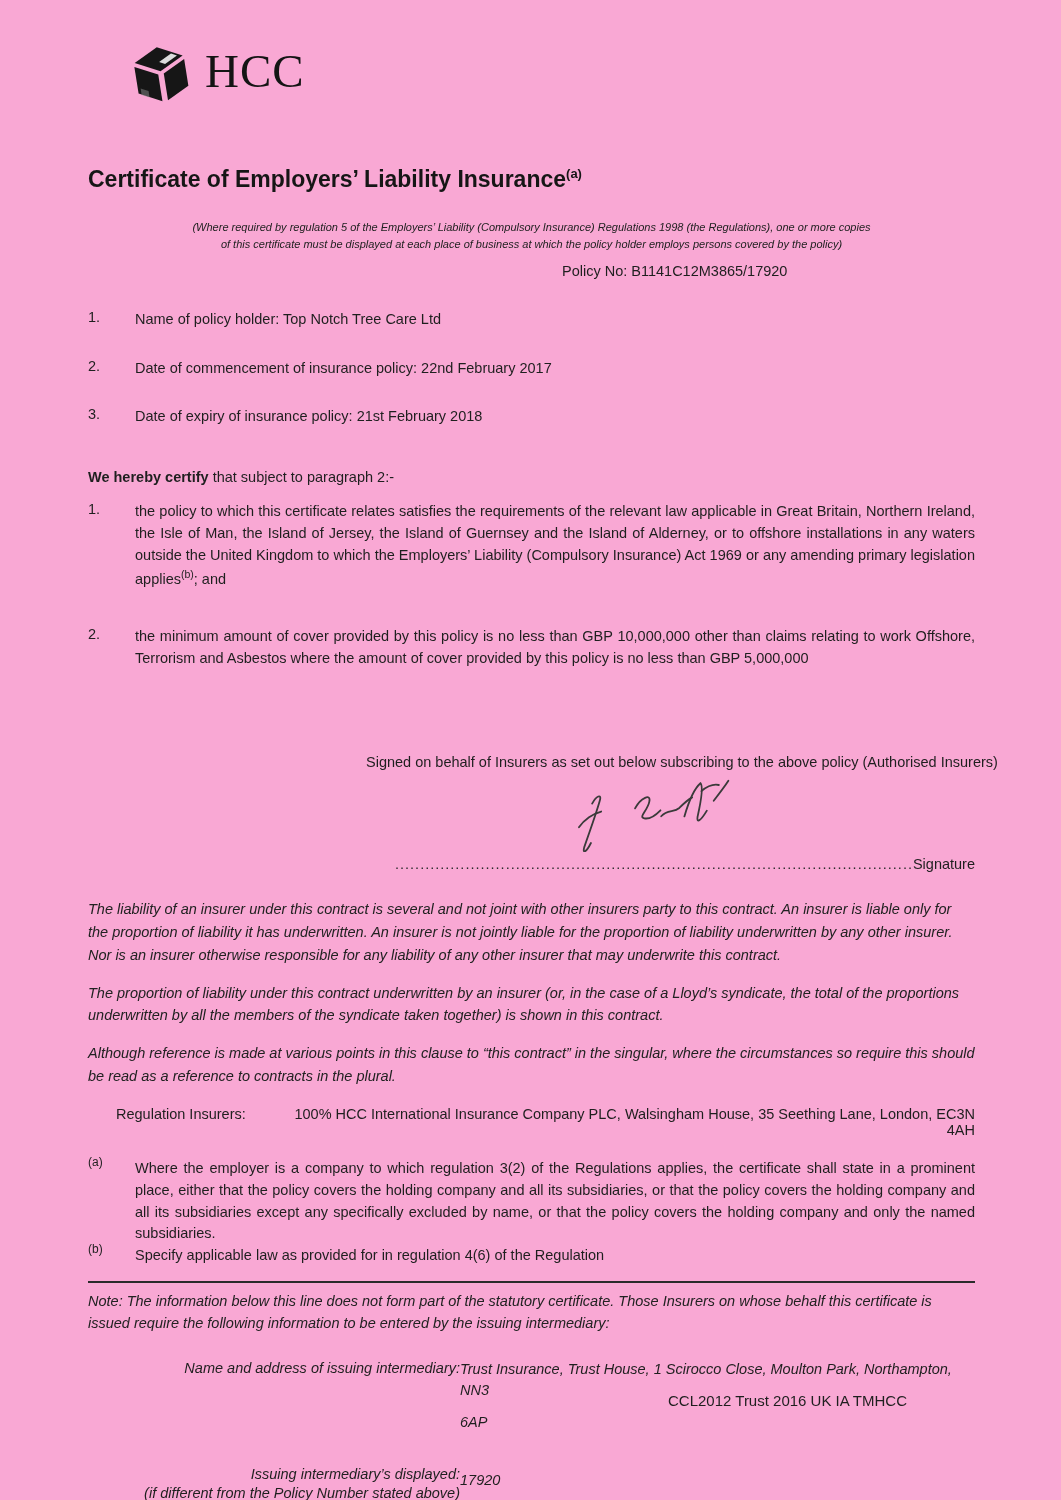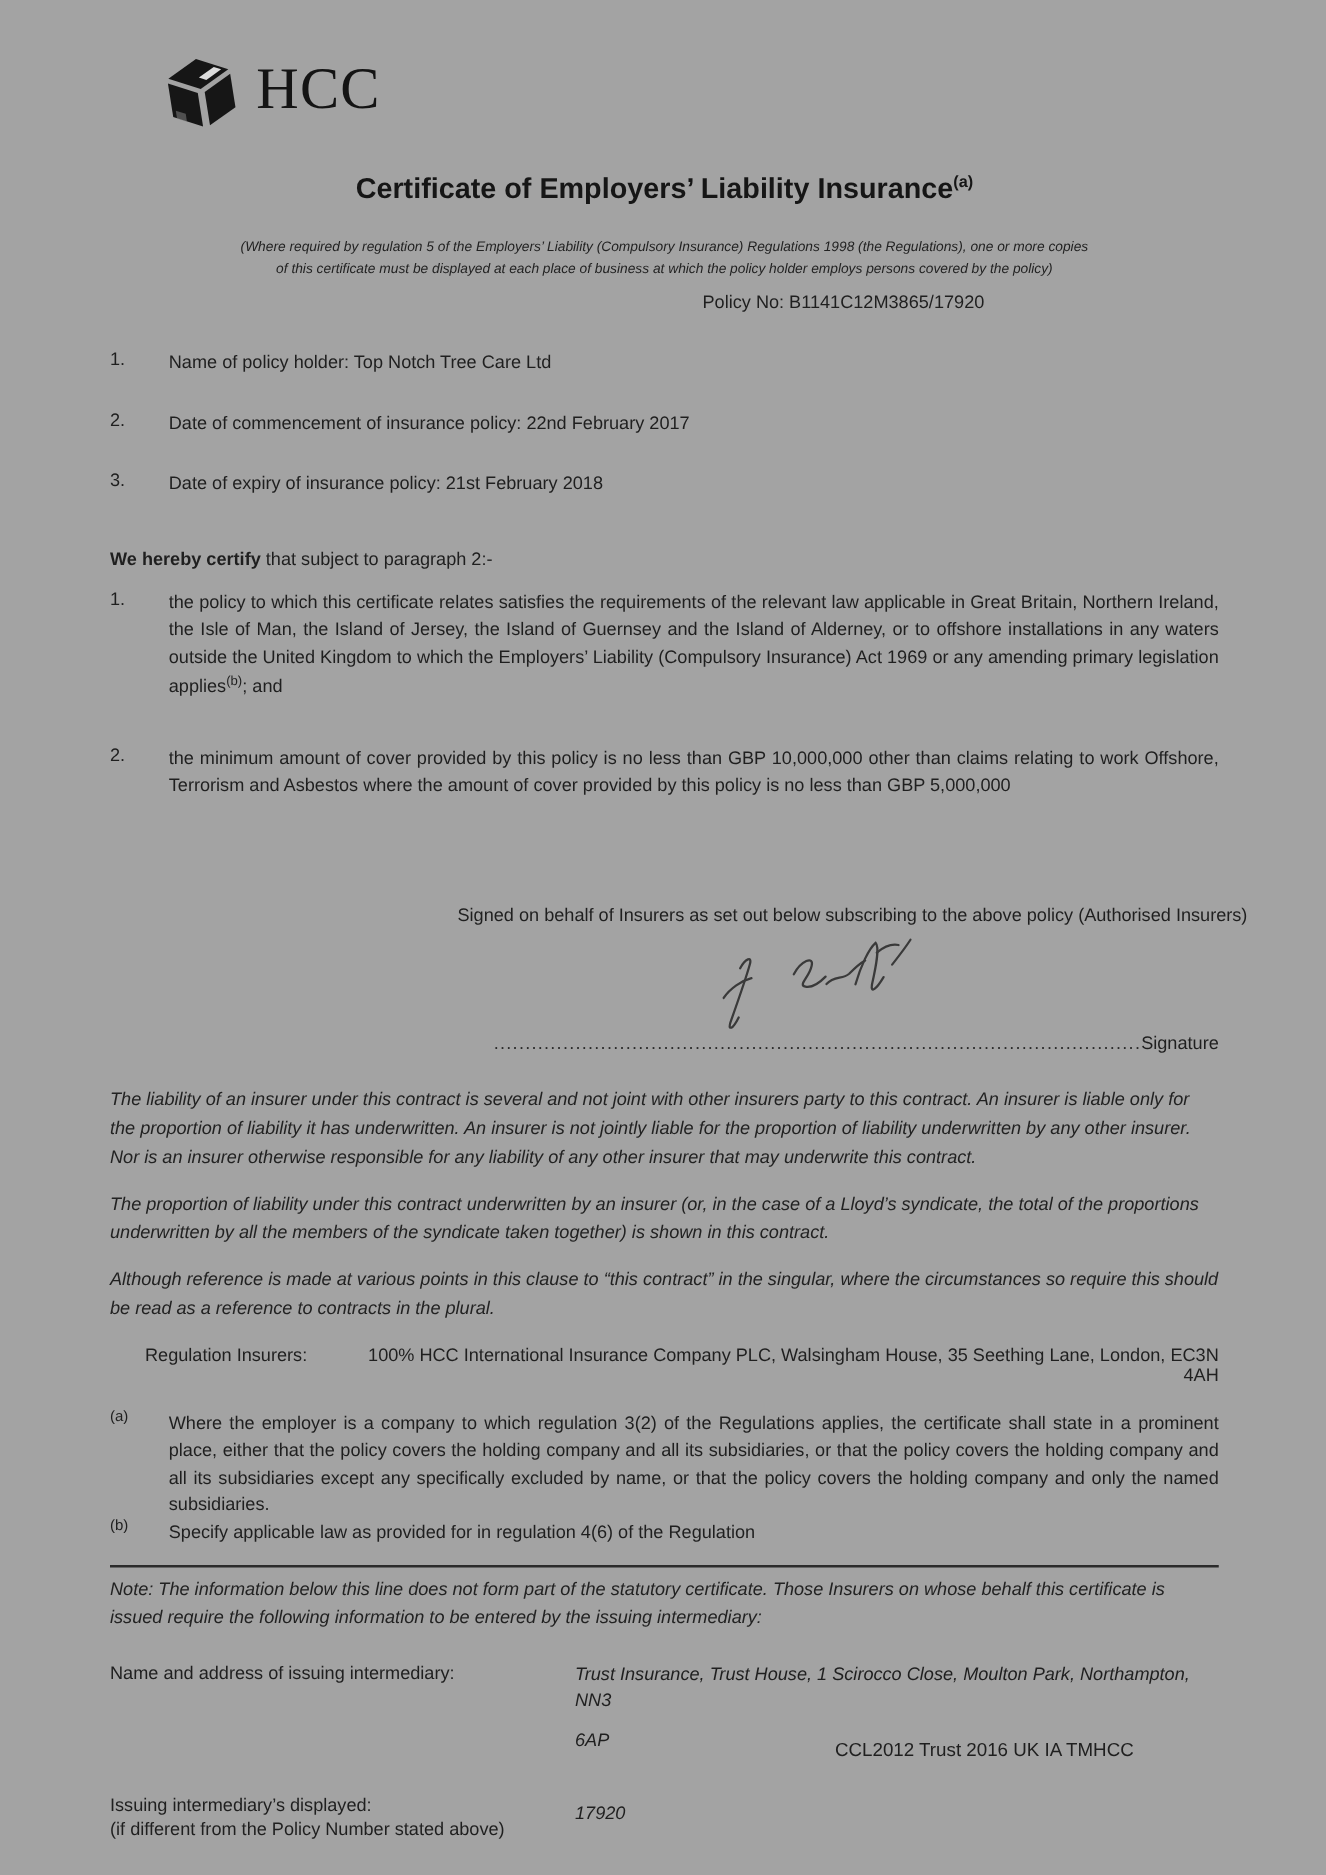--- a/index.html
+++ b/index.html
@@ -2,21 +2,21 @@
 <html><head>
 <meta charset="utf-8">
 <style>
   * { margin: 0; padding: 0; box-sizing: border-box; }
   html, body { background: #e8e8e8; }
   .page {
     position: relative;
     width: 1061px;
     height: 1500px;
     margin: 0 auto;
-    background: #a3a3a3;
+    background: #f9a8d4;
     font-family: "Liberation Sans", sans-serif;
     color: #1f1f1f;
     font-size: 14.5px;
     overflow: hidden;
   }
   .content { padding: 42px 86px 0 88px; }
 
   
   .logo { display: flex; align-items: center; gap: 16px; margin-left: 45px; margin-top: 2px; }
   .logo-cube { width: 56px; height: 60px; }
@@ -24,22 +24,21 @@
     font-family: "Liberation Serif", serif;
     font-size: 47px;
     letter-spacing: 1px;
     color: #141414;
     line-height: 1;
     padding-bottom: 6px;
   }
 
   
   .title {
-    margin-top: 33px;
-    text-align: center;
+    margin-top: 62px;
     font-size: 23px;
     font-weight: bold;
     color: #161616;
   }
   .title sup { font-size: 13px; font-weight: bold; }
   .subtitle {
     margin-top: 26px;
     text-align: center;
     font-style: italic;
     font-size: 11px;
@@ -82,21 +81,21 @@
   .fn-row { display: flex; }
   .fn-marker { width: 47px; flex: 0 0 47px; font-size: 12px; position: relative; top: -3px; }
   .fn-text { flex: 1; line-height: 1.5; text-align: justify; }
 
   .divider { margin-top: 14px; border-top: 2.5px solid #2b2b2b; width: 100%; }
 
   .note { margin-top: 7px; font-style: italic; line-height: 1.55; color: #222; }
 
   
   .int-row { display: flex; margin-top: 24px; }
-  .int-label { width: 372px; flex: 0 0 372px; line-height: 1.35; }
+  .int-label { width: 372px; flex: 0 0 372px; font-style: italic; line-height: 1.35; text-align: right; }
   .int-value { flex: 1; max-width: 505px; line-height: 1.45; font-style: italic; }
   .int-value .line2 { margin-top: 11px; }
   .int-row.ref { margin-top: 32px; }
   .int-row.ref .int-value { padding-top: 5px; }
 
   .footer-code { position: absolute; left: 668px; top: 1392px; font-size: 15px; }
 </style>
 </head>
 <body>
 

